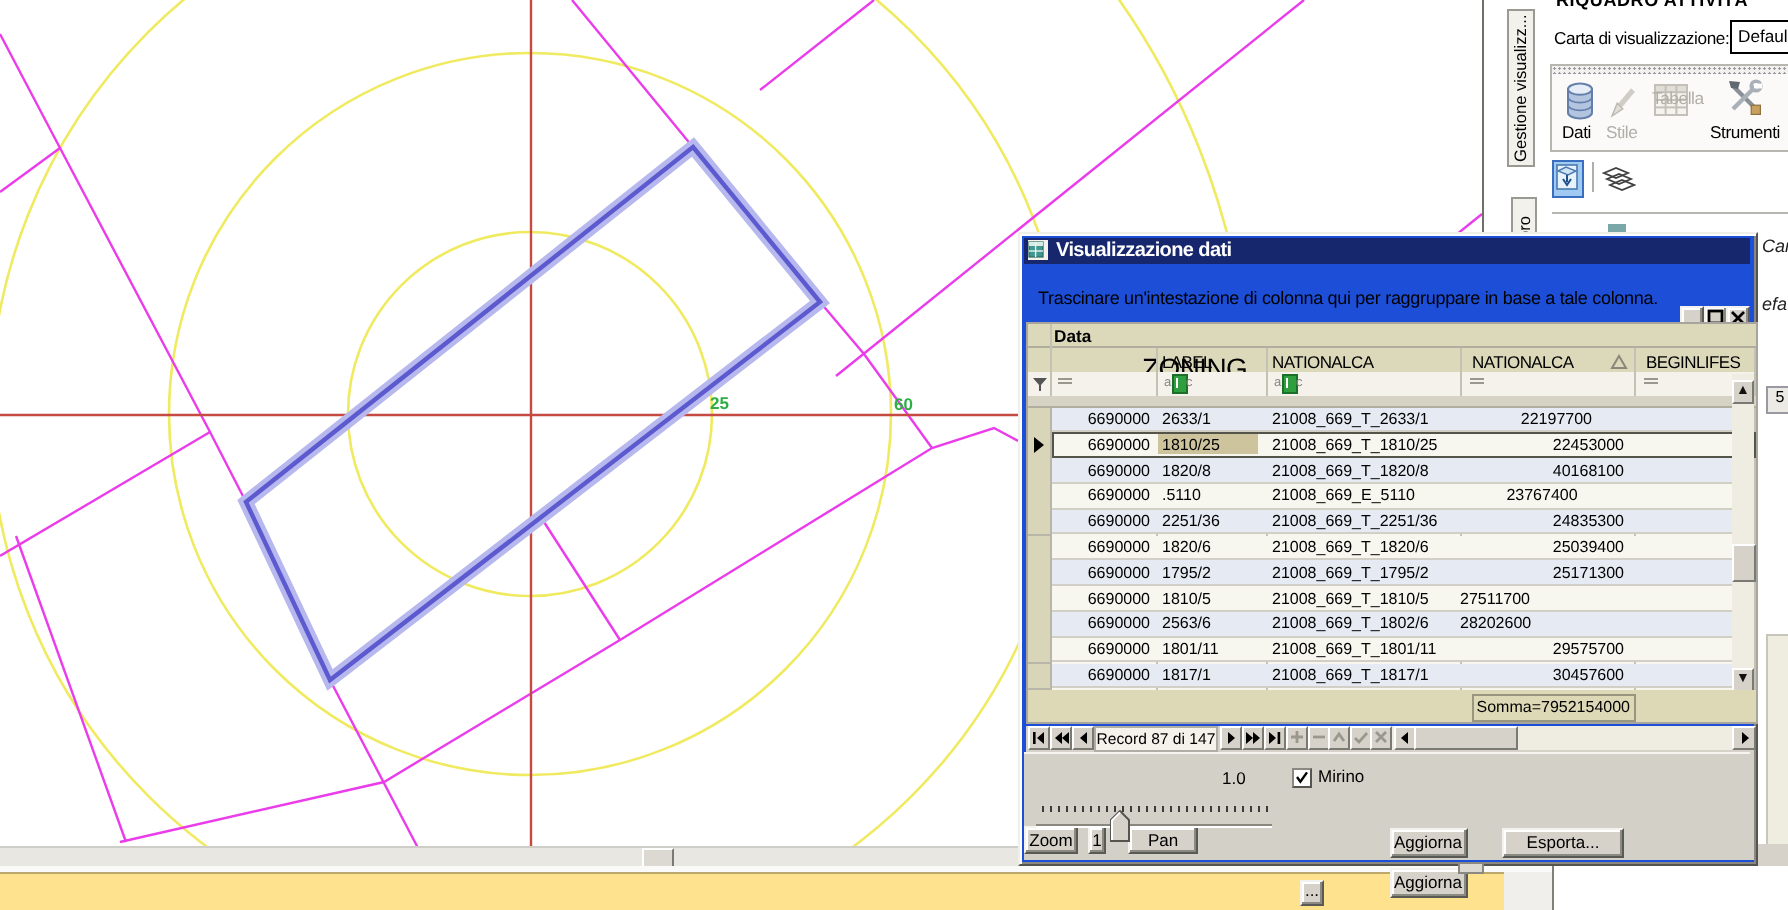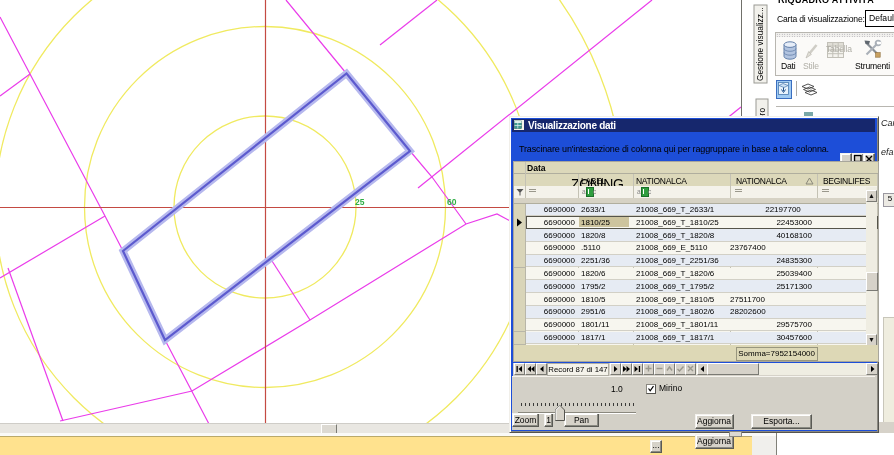--- a/index.html
+++ b/index.html
@@ -197,21 +197,21 @@
     <span class="abs" style="left:123px;top:25.5px;font-size:6.5px;color:#888;">a</span>
       <span class="abs" style="left:127px;top:25px;width:5.5px;height:8px;background:#2f9e3f;border:0.5px solid #1a7028;"></span>
       <span class="abs" style="left:129.2px;top:25.8px;width:1px;height:4.5px;background:#fff;margin-top:1.5px;"></span>
       <span class="abs" style="left:134px;top:25.5px;font-size:6.5px;color:#888;">c</span>
     <div class="abs" style="left:0;top:36px;width:364px;height:4.5px;background:#d6d2c4;border-bottom:1px solid #b0ae9e;"></div>
     <div class="abs" style="left:0;top:41.5px;width:11px;height:12.8px;background:#d9d5b9;border-bottom:1px solid #b8b6a8;border-right:1px solid #b8b6a8;"></div>
     <div class="abs" style="left:12px;top:41.5px;width:351px;height:11.8px;background:#e6ebf3;border-bottom:1px solid #d2d0c6;"></div>
     <div class="abs" style="left:11px;top:43.0px;width:50px;height:11px;font-size:8px;text-align:right;">6690000</div>
     <div class="abs" style="left:67px;top:43.0px;font-size:8px;">2633/1</div>
     <div class="abs" style="left:122px;top:43.0px;font-size:8px;">21008_669_T_2633/1</div>
-    <div class="abs" style="left:228px;top:43.0px;width:82px;height:11px;font-size:8px;text-align:center;">22197700</div>
+    <div class="abs" style="left:200px;top:43.0px;width:82px;height:11px;font-size:8px;text-align:right;">22197700</div>
     <div class="abs" style="left:0;top:54.3px;width:11px;height:12.8px;background:#d9d5b9;border-bottom:1px solid #b8b6a8;border-right:1px solid #b8b6a8;"></div>
     <div class="abs" style="left:12px;top:54.3px;width:351px;height:11.8px;background:#f7f6ef;border-bottom:1px solid #d2d0c6;"></div>
     <div class="abs" style="left:12px;top:54.3px;width:350px;height:10.8px;border:1px solid #55544a;background:#f7f6ef;"></div>
     <div class="abs" style="left:65px;top:55.3px;width:50px;height:9.8px;background:#cdc49e;"></div>
     <svg class="abs" style="left:2px;top:56.3px" width="7" height="9">
         <path d="M1 0.5 L6 4.5 L1 8.5 Z" fill="#000"></path>
       </svg>
     <div class="abs" style="left:11px;top:55.8px;width:50px;height:11px;font-size:8px;text-align:right;">6690000</div>
     <div class="abs" style="left:67px;top:55.8px;font-size:8px;">1810/25</div>
     <div class="abs" style="left:122px;top:55.8px;font-size:8px;">21008_669_T_1810/25</div>
@@ -220,21 +220,21 @@
     <div class="abs" style="left:12px;top:67.1px;width:351px;height:11.8px;background:#e6ebf3;border-bottom:1px solid #d2d0c6;"></div>
     <div class="abs" style="left:11px;top:68.6px;width:50px;height:11px;font-size:8px;text-align:right;">6690000</div>
     <div class="abs" style="left:67px;top:68.6px;font-size:8px;">1820/8</div>
     <div class="abs" style="left:122px;top:68.6px;font-size:8px;">21008_669_T_1820/8</div>
     <div class="abs" style="left:216px;top:68.6px;width:82px;height:11px;font-size:8px;text-align:right;">40168100</div>
     <div class="abs" style="left:0;top:79.9px;width:11px;height:12.8px;background:#d9d5b9;border-bottom:1px solid #b8b6a8;border-right:1px solid #b8b6a8;"></div>
     <div class="abs" style="left:12px;top:79.9px;width:351px;height:11.8px;background:#f7f6ef;border-bottom:1px solid #d2d0c6;"></div>
     <div class="abs" style="left:11px;top:81.4px;width:50px;height:11px;font-size:8px;text-align:right;">6690000</div>
     <div class="abs" style="left:67px;top:81.4px;font-size:8px;">.5110</div>
     <div class="abs" style="left:122px;top:81.4px;font-size:8px;">21008_669_E_5110</div>
-    <div class="abs" style="left:216px;top:81.4px;width:82px;height:11px;font-size:8px;text-align:left;">23767400</div>
+    <div class="abs" style="left:216px;top:81.4px;width:82px;height:11px;font-size:8px;text-align:center;">23767400</div>
     <div class="abs" style="left:0;top:92.7px;width:11px;height:12.8px;background:#d9d5b9;border-bottom:1px solid #b8b6a8;border-right:1px solid #b8b6a8;"></div>
     <div class="abs" style="left:12px;top:92.7px;width:351px;height:11.8px;background:#e6ebf3;border-bottom:1px solid #d2d0c6;"></div>
     <div class="abs" style="left:11px;top:94.2px;width:50px;height:11px;font-size:8px;text-align:right;">6690000</div>
     <div class="abs" style="left:67px;top:94.2px;font-size:8px;">2251/36</div>
     <div class="abs" style="left:122px;top:94.2px;font-size:8px;">21008_669_T_2251/36</div>
     <div class="abs" style="left:216px;top:94.2px;width:82px;height:11px;font-size:8px;text-align:right;">24835300</div>
     <div class="abs" style="left:0;top:105.5px;width:11px;height:12.8px;background:#d9d5b9;border-bottom:1px solid #b8b6a8;border-right:1px solid #b8b6a8;"></div>
     <div class="abs" style="left:12px;top:105.5px;width:351px;height:11.8px;background:#f7f6ef;border-bottom:1px solid #d2d0c6;"></div>
     <div class="abs" style="left:11px;top:107.0px;width:50px;height:11px;font-size:8px;text-align:right;">6690000</div>
     <div class="abs" style="left:67px;top:107.0px;font-size:8px;">1820/6</div>
@@ -248,21 +248,21 @@
     <div class="abs" style="left:216px;top:119.8px;width:82px;height:11px;font-size:8px;text-align:right;">25171300</div>
     <div class="abs" style="left:0;top:131.1px;width:11px;height:12.8px;background:#d9d5b9;border-bottom:1px solid #b8b6a8;border-right:1px solid #b8b6a8;"></div>
     <div class="abs" style="left:12px;top:131.1px;width:351px;height:11.8px;background:#f7f6ef;border-bottom:1px solid #d2d0c6;"></div>
     <div class="abs" style="left:11px;top:132.6px;width:50px;height:11px;font-size:8px;text-align:right;">6690000</div>
     <div class="abs" style="left:67px;top:132.6px;font-size:8px;">1810/5</div>
     <div class="abs" style="left:122px;top:132.6px;font-size:8px;">21008_669_T_1810/5</div>
     <div class="abs" style="left:216px;top:132.6px;width:82px;height:11px;font-size:8px;text-align:left;">27511700</div>
     <div class="abs" style="left:0;top:143.9px;width:11px;height:12.8px;background:#d9d5b9;border-bottom:1px solid #b8b6a8;border-right:1px solid #b8b6a8;"></div>
     <div class="abs" style="left:12px;top:143.9px;width:351px;height:11.8px;background:#e6ebf3;border-bottom:1px solid #d2d0c6;"></div>
     <div class="abs" style="left:11px;top:145.4px;width:50px;height:11px;font-size:8px;text-align:right;">6690000</div>
-    <div class="abs" style="left:67px;top:145.4px;font-size:8px;">2951/6</div>
+    <div class="abs" style="left:67px;top:145.4px;font-size:8px;">2563/6</div>
     <div class="abs" style="left:122px;top:145.4px;font-size:8px;">21008_669_T_1802/6</div>
     <div class="abs" style="left:216px;top:145.4px;width:82px;height:11px;font-size:8px;text-align:left;">28202600</div>
     <div class="abs" style="left:0;top:156.7px;width:11px;height:12.8px;background:#d9d5b9;border-bottom:1px solid #b8b6a8;border-right:1px solid #b8b6a8;"></div>
     <div class="abs" style="left:12px;top:156.7px;width:351px;height:11.8px;background:#f7f6ef;border-bottom:1px solid #d2d0c6;"></div>
     <div class="abs" style="left:11px;top:158.2px;width:50px;height:11px;font-size:8px;text-align:right;">6690000</div>
     <div class="abs" style="left:67px;top:158.2px;font-size:8px;">1801/11</div>
     <div class="abs" style="left:122px;top:158.2px;font-size:8px;">21008_669_T_1801/11</div>
     <div class="abs" style="left:216px;top:158.2px;width:82px;height:11px;font-size:8px;text-align:right;">29575700</div>
     <div class="abs" style="left:0;top:169.5px;width:11px;height:12.8px;background:#d9d5b9;border-bottom:1px solid #b8b6a8;border-right:1px solid #b8b6a8;"></div>
     <div class="abs" style="left:12px;top:169.5px;width:351px;height:11.8px;background:#e6ebf3;border-bottom:1px solid #d2d0c6;"></div>

